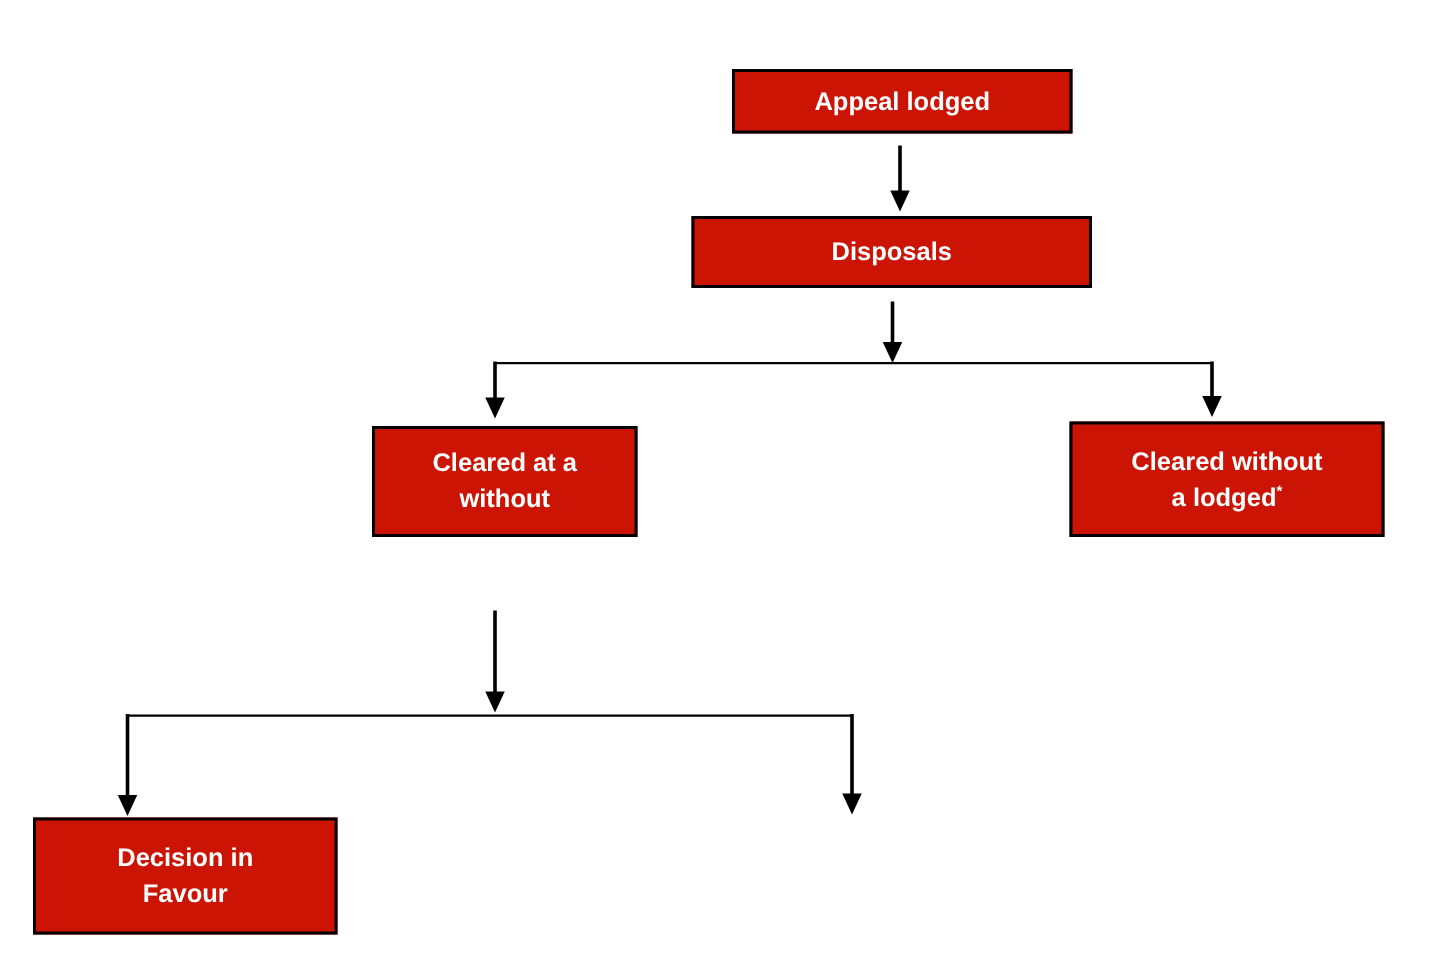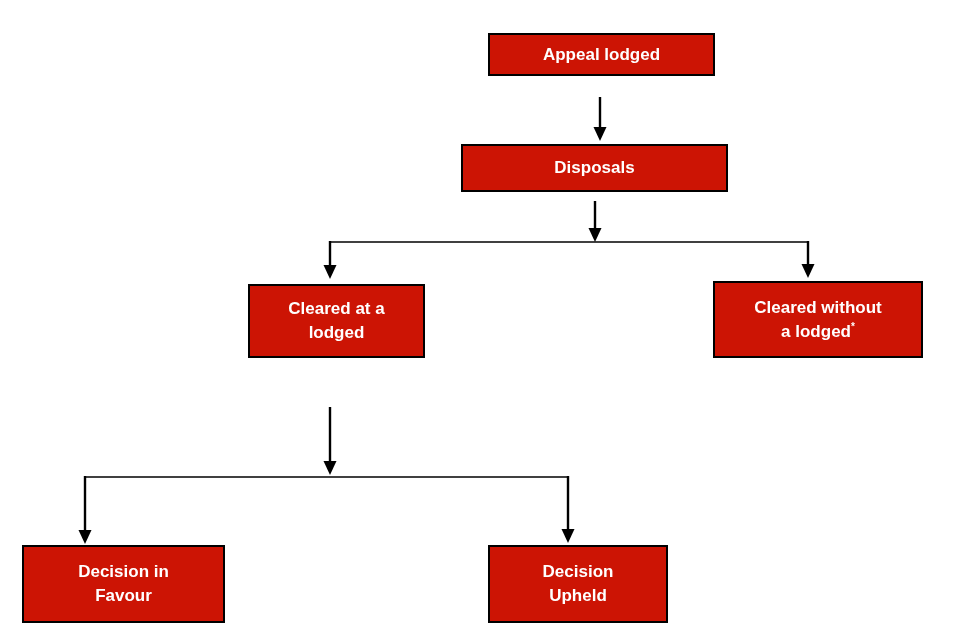--- a/index.html
+++ b/index.html
@@ -21,21 +21,21 @@
   .node{
     position:absolute;box-sizing:border-box;
     background:var(--node-fill);
     border:2px solid var(--node-border);
     color:var(--node-text);
     display:flex;align-items:center;justify-content:center;
     text-align:center;font-weight:bold;font-size:17px;line-height:24px;
   }
   .node .lbl{white-space:pre-line;}
   .node sup{font-size:10px;line-height:0;vertical-align:super;}
-  #n-appeal{left:488px;top:33px;width:227px;height:43px;}
+  #n-appeal{left:488px;top:46px;width:227px;height:43px;}
   #n-disposals{left:461px;top:144px;width:267px;height:48px;}
   #n-cleared-at{left:248px;top:284px;width:177px;height:74px;}
   #n-cleared-without{left:713px;top:281px;width:210px;height:77px;}
   #n-decision-favour{left:22px;top:545px;width:203px;height:78px;}
   #n-decision-upheld{left:488px;top:545px;width:180px;height:78px;}
 </style>
 </head>
 <body>
 
 <div id="canvas">
@@ -83,31 +83,27 @@
   <div class="node" id="n-appeal">
     <span class="lbl">Appeal lodged</span>
   </div>
 
   <div class="node" id="n-disposals">
     <span class="lbl">Disposals</span>
   </div>
 
   <div class="node" id="n-cleared-at">
     <span class="lbl">Cleared at a
-lodged</span>
+without</span>
   </div>
 
   <div class="node" id="n-cleared-without">
     <span><span class="lbl">Cleared without
 a lodged</span><sup>*</sup></span>
   </div>
 
   <div class="node" id="n-decision-favour">
     <span class="lbl">Decision in
 Favour</span>
   </div>
 
-  <div class="node" id="n-decision-upheld">
-    <span class="lbl">Decision
-Upheld</span>
-  </div>
 
 </div>
 
 </body></html>

